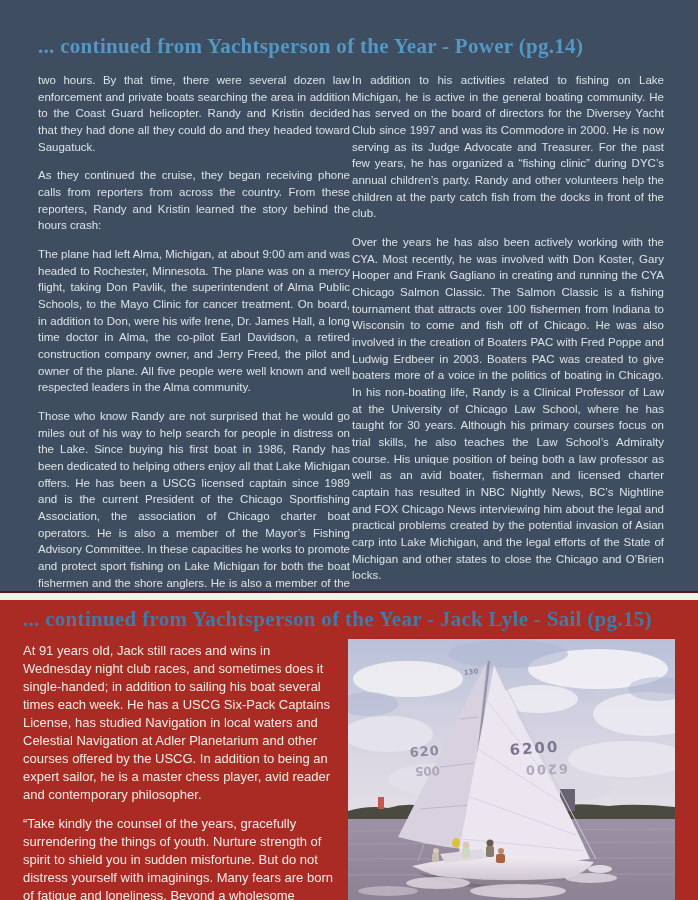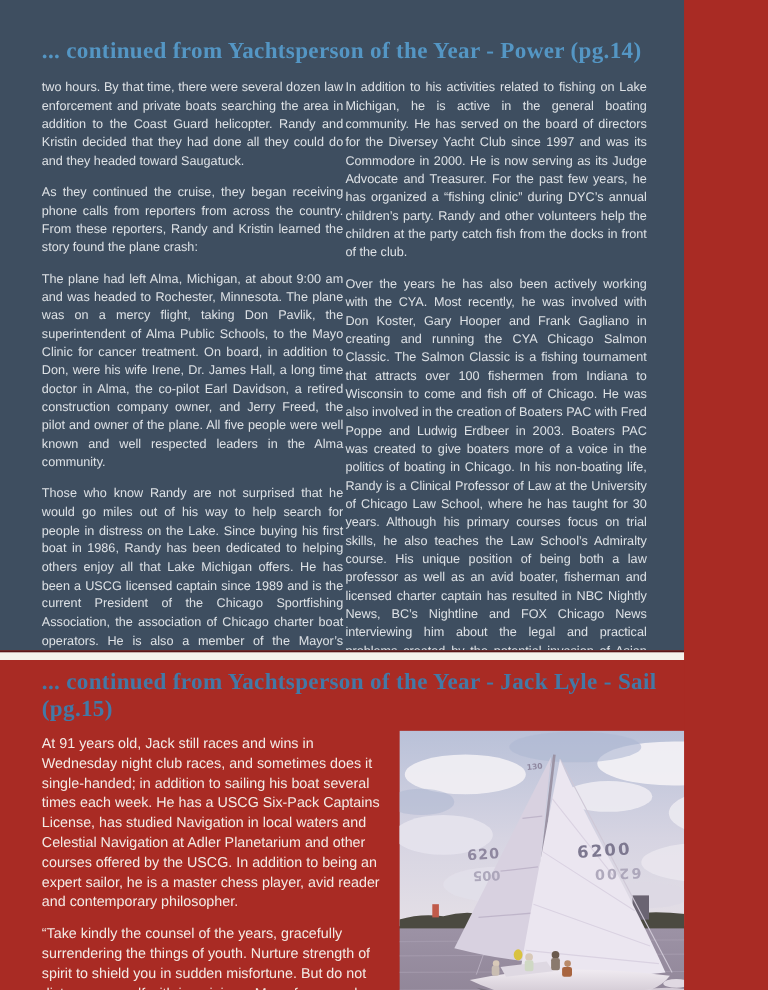--- a/index.html
+++ b/index.html
@@ -2,21 +2,21 @@
 <html><head>
 <meta charset="utf-8">
 <style>
   html,body{margin:0;padding:0;}
   body{
     width:698px;height:900px;
     font-family:"Liberation Sans",sans-serif;
     background:#a92b24;
     overflow:hidden;
   }
-  .page{width:622px;height:900px;position:relative;overflow:hidden;}
+  .page{width:698px;height:900px;position:relative;overflow:hidden;}
 
   
   .power-section{
     height:591px;
     background:#3e4e60;
     box-sizing:border-box;
     padding:34px 34px 0 38px;
     overflow:hidden;
   }
   .section-heading{
@@ -42,21 +42,21 @@
     height:7px;
     background:#f3f1ec;
     border-top:2px solid #5a1518;
   }
 
   
   .sail-section{
     height:300px;
     background:#a92b24;
     box-sizing:border-box;
-    padding:7px 8px 0 38px;
+    padding:7px 8px 0 23px;
     overflow:hidden;
   }
   .sail-section .section-heading{color:#4379a6;margin:0 0 7px 0;}
   .sail-body{display:flex;align-items:flex-start;}
   .sail-text{width:318px;flex:none;margin-right:7px;margin-top:3px;}
   .sail-section p.para{
     color:#f3ebe6;
     font-size:13px;
     line-height:1.38;
     margin:0 0 12px 0;
@@ -70,21 +70,21 @@
 </head>
 <body>
 
 <div class="page">
 
   <section class="power-section">
     <h1 class="section-heading">... continued from Yachtsperson of the Year - Power (pg.14)</h1>
     <div class="columns">
       <div class="col">
         <p class="para">two hours. By that time, there were several dozen law enforcement and private boats searching the area in addition to the Coast Guard helicopter. Randy and Kristin decided that they had done all they could do and they headed toward Saugatuck.</p>
-        <p class="para">As they continued the cruise, they began receiving phone calls from reporters from across the country. From these reporters, Randy and Kristin learned the story found the plane crash:</p>
+        <p class="para">As they continued the cruise, they began receiving phone calls from reporters from across the country. From these reporters, Randy and Kristin learned the story behind the hours crash:</p>
         <p class="para">The plane had left Alma, Michigan, at about 9:00 am and was headed to Rochester, Minnesota. The plane was on a mercy flight, taking Don Pavlik, the superintendent of Alma Public Schools, to the Mayo Clinic for cancer treatment. On board, in addition to Don, were his wife Irene, Dr. James Hall, a long time doctor in Alma, the co-pilot Earl Davidson, a retired construction company owner, and Jerry Freed, the pilot and owner of the plane. All five people were well known and well respected leaders in the Alma community.</p>
         <p class="para">Those who know Randy are not surprised that he would go miles out of his way to help search for people in distress on the Lake. Since buying his first boat in 1986, Randy has been dedicated to helping others enjoy all that Lake Michigan offers. He has been a USCG licensed captain since 1989 and is the current President of the Chicago Sportfishing Association, the association of Chicago charter boat operators. He is also a member of the Mayor’s Fishing Advisory Committee. In these capacities he works to promote and protect sport fishing on Lake Michigan for both the boat fishermen and the shore anglers. He is also a member of the board of directors of the National Association of Charterboat Operators. In his position with NACO, he works to protect the rights of recreational fishermen throughout the country and especially in the Great Lakes.</p>
       </div>
       <div class="col">
         <p class="para">In addition to his activities related to fishing on Lake Michigan, he is active in the general boating community. He has served on the board of directors for the Diversey Yacht Club since 1997 and was its Commodore in 2000. He is now serving as its Judge Advocate and Treasurer. For the past few years, he has organized a “fishing clinic” during DYC’s annual children’s party. Randy and other volunteers help the children at the party catch fish from the docks in front of the club.</p>
         <p class="para">Over the years he has also been actively working with the CYA. Most recently, he was involved with Don Koster, Gary Hooper and Frank Gagliano in creating and running the CYA Chicago Salmon Classic. The Salmon Classic is a fishing tournament that attracts over 100 fishermen from Indiana to Wisconsin to come and fish off of Chicago. He was also involved in the creation of Boaters PAC with Fred Poppe and Ludwig Erdbeer in 2003. Boaters PAC was created to give boaters more of a voice in the politics of boating in Chicago. In his non-boating life, Randy is a Clinical Professor of Law at the University of Chicago Law School, where he has taught for 30 years. Although his primary courses focus on trial skills, he also teaches the Law School’s Admiralty course. His unique position of being both a law professor as well as an avid boater, fisherman and licensed charter captain has resulted in NBC Nightly News, BC’s Nightline and FOX Chicago News interviewing him about the legal and practical problems created by the potential invasion of Asian carp into Lake Michigan, and the legal efforts of the State of Michigan and other states to close the Chicago and O’Brien locks.</p>
 
       </div>
     </div>
   </section>

